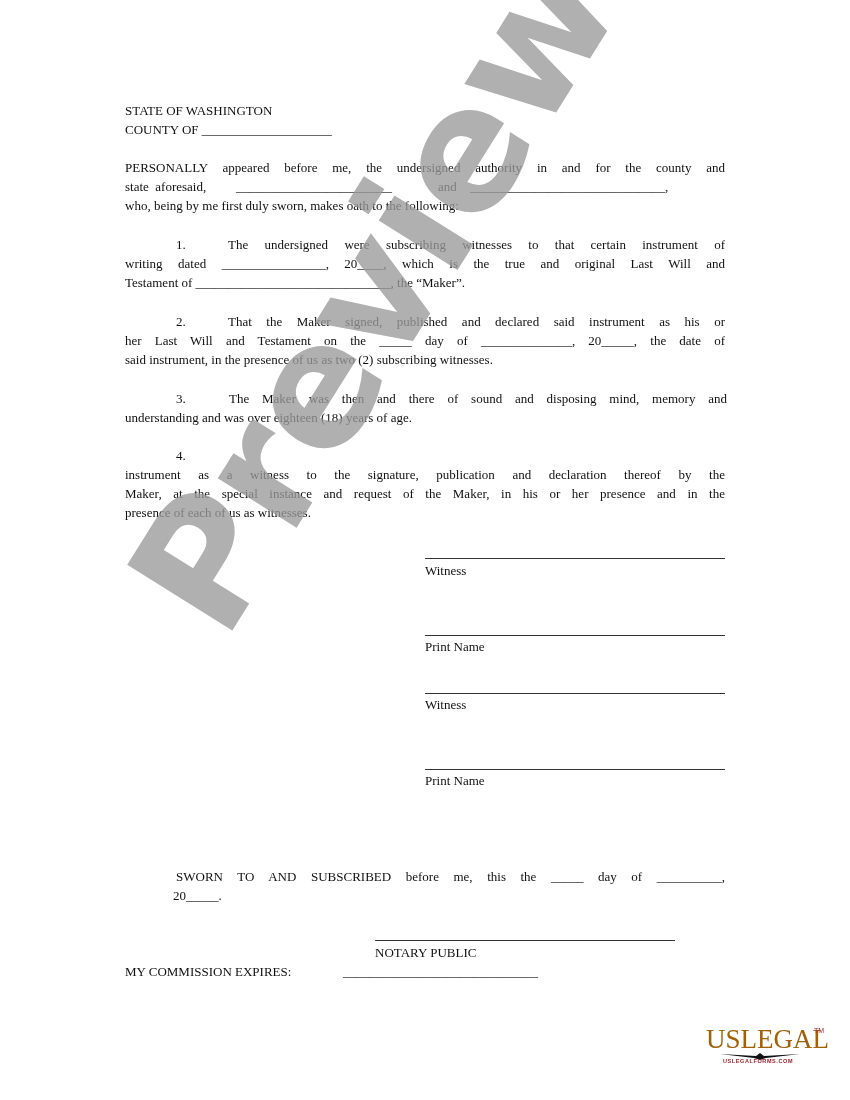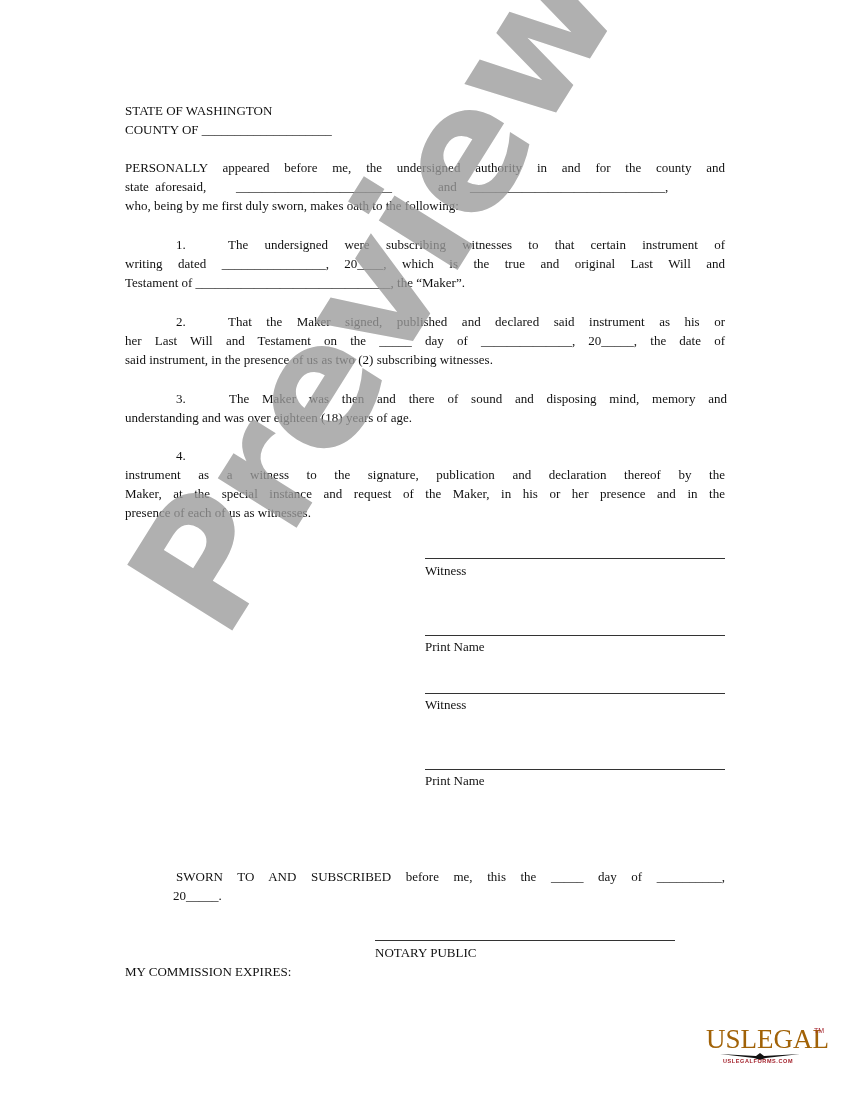--- a/index.html
+++ b/index.html
@@ -67,20 +67,21 @@
 
   <div class="sigline" style="left:425px;top:769px;width:300px;"></div>
   <div class="txt" style="left:425px;top:771px;">Print Name</div>
 
   <div class="just" style="left:176px;width:549px;top:867px;">SWORN TO AND SUBSCRIBED before me, this the _____ day of __________,</div>
   <div class="txt" style="left:125px;top:886px;margin-left:48px;">20_____.</div>
 
   <div class="sigline" style="left:375px;top:940px;width:300px;"></div>
   <div class="txt" style="left:375px;top:943px;">NOTARY PUBLIC</div>
   <div class="txt" style="left:125px;top:962px;">MY COMMISSION EXPIRES:</div>
+  <div class="txt" style="left:343px;top:962px;">______________________________</div>
 
   <div class="watermark">Preview</div>
 
   <div class="logo">
     <div class="logo-main"><span>USLEGAL</span></div>
     <div class="logo-tm">TM</div>
     <svg class="logo-wing" viewBox="0 0 80 7">
       <path d="M0 1 L36 3 L40 0 L44 3 L80 1 L46 5 L40 7 L34 5 Z" fill="#111"></path>
     </svg>
     <div class="logo-url">USLEGALFORMS.COM</div>

